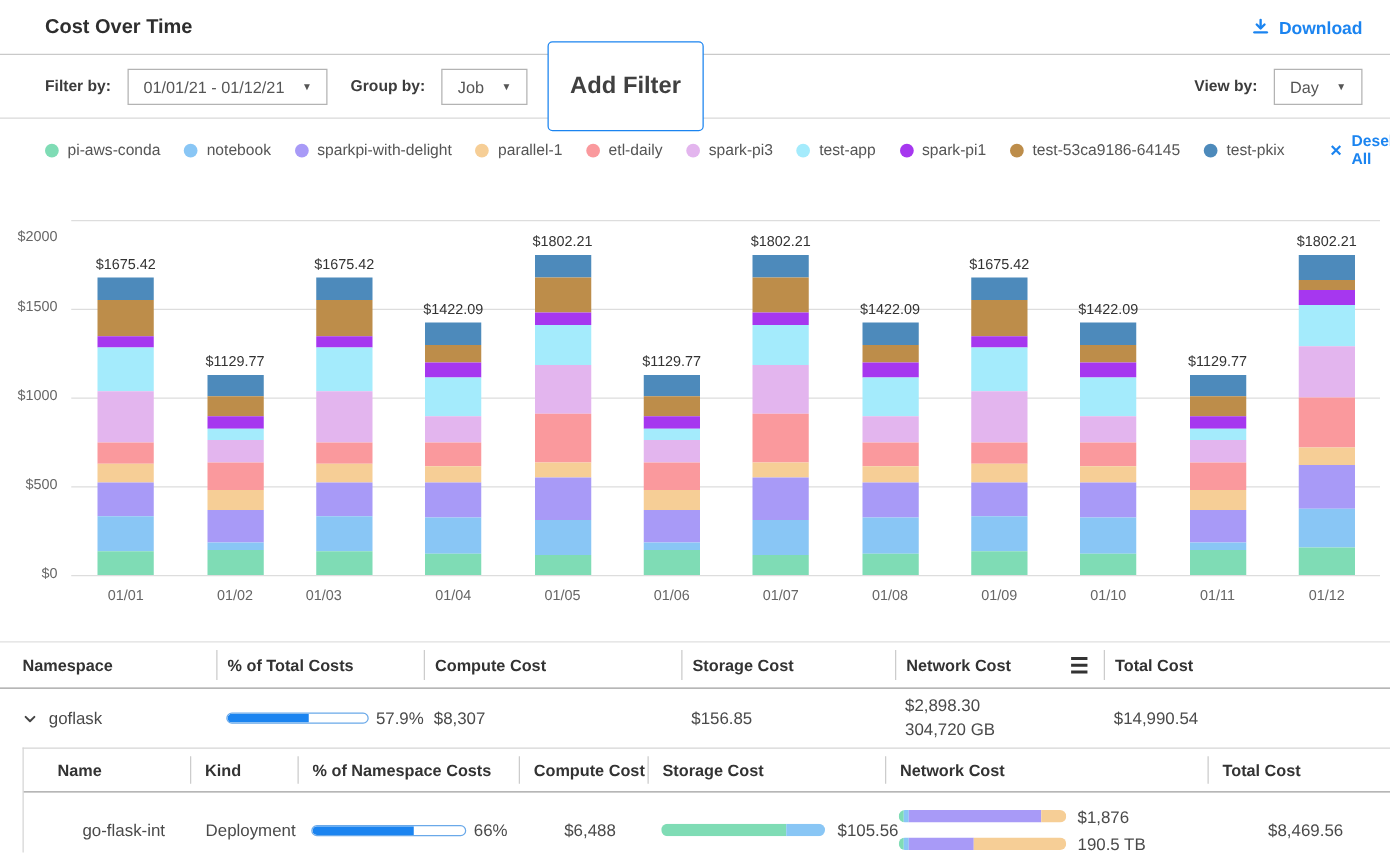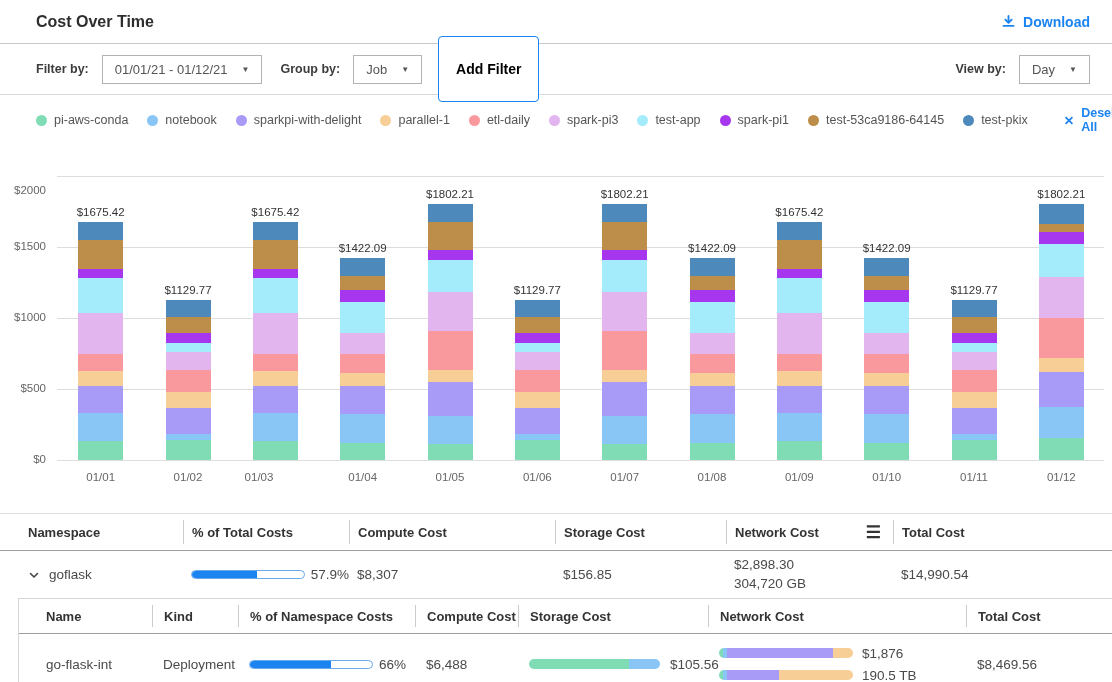--- a/index.html
+++ b/index.html
@@ -17,22 +17,22 @@
   .download-link { display:flex; align-items:center; gap:7px; color:#1B84F0;
     font-weight:bold; font-size:14px; cursor:pointer; }
   
   .toolbar { display:flex; align-items:center; height:51px; padding:0 22px 0 36px;
     gap:13px; border-bottom:1px solid #d9d9d9; margin:0; }
   .tb-label { font-size:12.5px; font-weight:bold; color:#3c3c3c; white-space:nowrap; }
   .dropdown { display:flex; align-items:center; gap:14px; border:1px solid #b3b3b3;
     background:#fff; padding:6px 12px; font-size:13px; color:#555; cursor:pointer;
     min-height:29px; }
   .caret { font-size:8px; color:#555; }
-  .btn-outline { border:1px solid #1B84F0; color:#000000; background:#fff;
-    font-weight:bold; font-size:14px; padding:24px 17px; border-radius:4px;
+  .btn-outline { border:1px solid #1B84F0; color:#404040; background:#fff;
+    font-weight:bold; font-size:19px; padding:24px 17px; border-radius:4px;
     cursor:pointer; font-family:inherit; }
   .tb-spacer { flex:1; }
   
   .legend { display:flex; align-items:center; padding:11px 18px 8px 36px; gap:19px; }
   .legend-item { display:flex; align-items:center; gap:7px; font-size:12.5px;
     color:#555; cursor:pointer; white-space:nowrap; }
   .legend-dot { width:11px; height:11px; border-radius:50%; flex:0 0 auto; }
   .deselect { display:flex; align-items:center; gap:7px; color:#1B84F0;
     font-weight:bold; font-size:12.5px; margin-left:17px; cursor:pointer; }
   
@@ -43,42 +43,42 @@
   .barwrap { position:absolute; bottom:28px; width:46px; display:flex;
     flex-direction:column; align-items:center; }
   .bar-total { font-size:11.5px; color:#333; margin-bottom:4px; white-space:nowrap; }
   .bar-stack { display:flex; flex-direction:column-reverse; width:45px; }
   .bar-seg { width:45px; }
   .xtick { position:absolute; bottom:5px; width:86px; text-align:center;
     font-size:11.5px; color:#666; }
   
   .tbl { border-top:1px solid #e0e0e0; margin-top:25px; }
   .trow { display:grid; grid-template-columns:155px 166px 206px 171px 167px 1fr;
-    padding-left:28px; align-items:center; }
+    padding-left:18px; align-items:center; }
   .thead { height:37px; font-weight:bold; font-size:13px; color:#333;
     border-bottom:1px solid #9e9e9e; }
   .thead > div { display:flex; align-items:center; height:24px; }
   .thead > div + div { border-left:1px solid #ccc; padding-left:8px; }
   .tbody { height:47px; font-size:13.5px; color:#4a4a4a; }
   .tbody > div + div { padding-left:8px; }
   .ns-cell { display:flex; align-items:center; gap:9px; }
   .chev { width:12px; height:12px; flex:0 0 auto; cursor:pointer; }
   .pct-cell { display:flex; align-items:center; gap:6px; }
   .progress { height:9px; border:1px solid #6aa9e9; border-radius:5px;
     background:#fff; overflow:hidden; }
   .progress-fill { height:100%; background:#1B84F0; border-radius:5px 0 0 5px; }
   .net-cell { display:flex; flex-direction:column; gap:3px; line-height:16px; }
   .hamb-wrap { display:flex; align-items:center; justify-content:space-between;
     padding-right:12px; }
   .hamburger { font-size:17px; color:#333; cursor:pointer; line-height:1; }
   
   .nested { margin-left:18px; border-left:1px solid #d5d5d5;
     border-top:1px solid #d5d5d5; }
   .nrow { display:grid; grid-template-columns:106px 86px 177px 103px 190px 258px 1fr;
-    padding-left:27px; align-items:center; }
+    padding-left:27px; align-items:center;text-align:center; }
   .nhead { height:35px; font-weight:bold; font-size:13px; color:#333;
     border-bottom:1px solid #9e9e9e; }
   .nhead > div { display:flex; align-items:center; height:22px; }
   .nhead > div + div { border-left:1px solid #ccc; padding-left:11px; }
   .nbody { height:60px; font-size:13.5px; color:#4a4a4a; align-items:center; }
   .nbody > div + div { padding-left:11px; }
   .minibar { height:10px; border-radius:5px; overflow:hidden; display:flex;
     flex:0 0 auto; }
   .minibar > div { height:100%; }
   .bar-label-cell { display:flex; align-items:center; gap:10px; }

